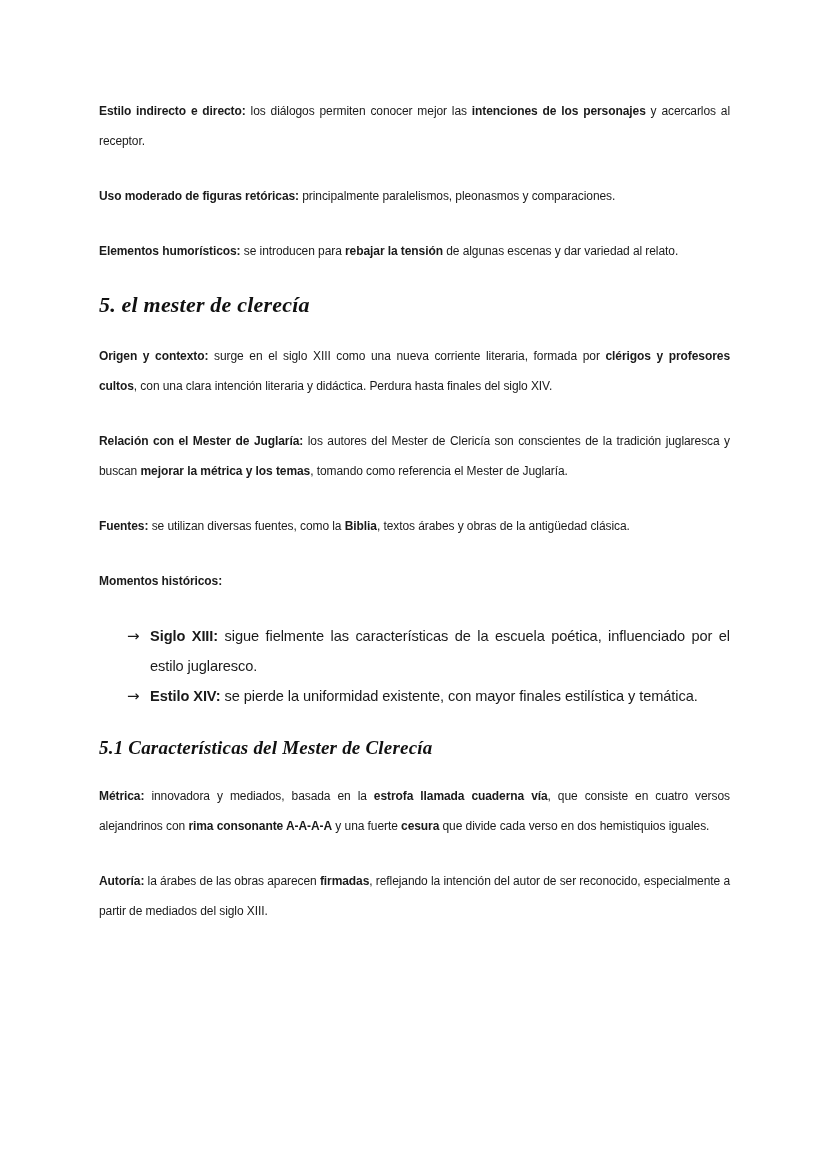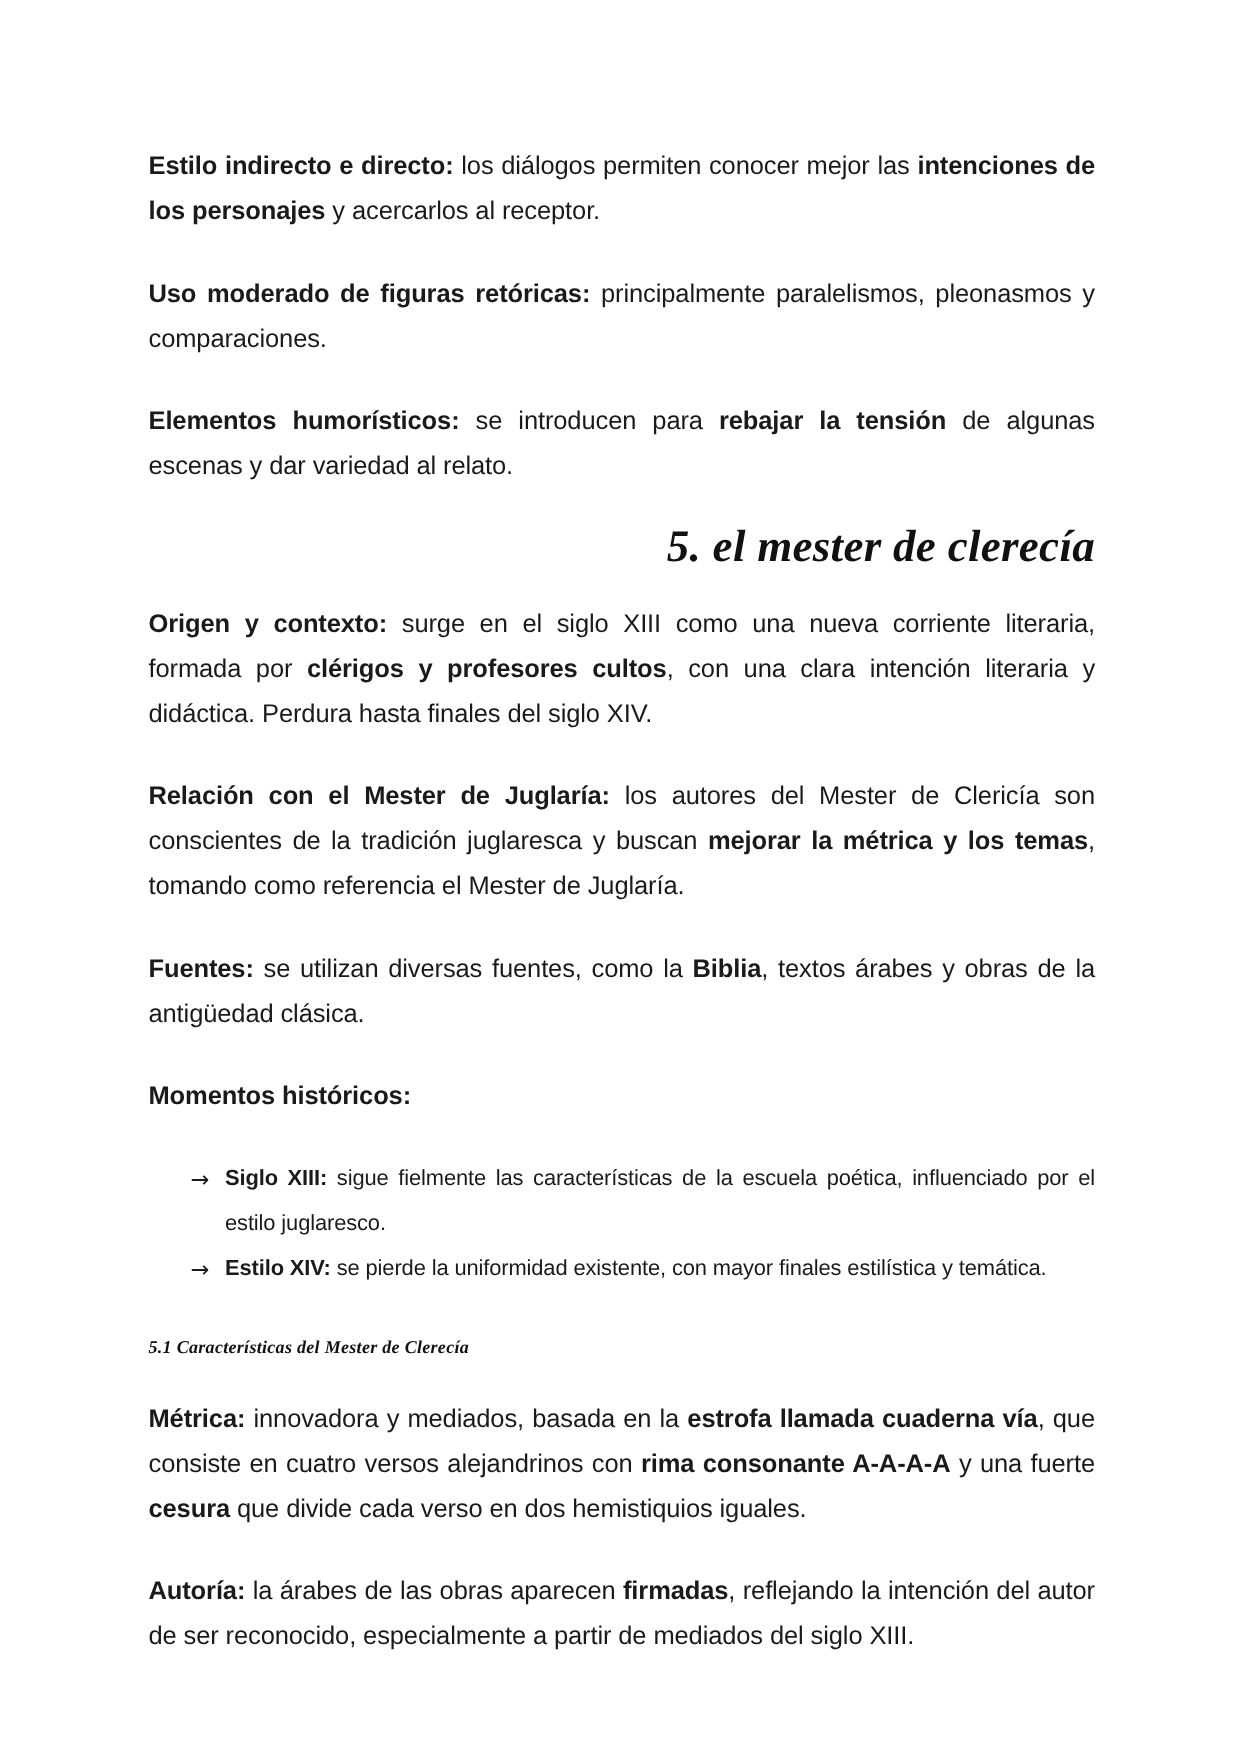--- a/index.html
+++ b/index.html
@@ -27,21 +27,21 @@
   }
 
   #content {
     position: absolute;
     left: 99px;
     top: 96px;
     width: 631px;
   }
 
   .para {
-    font-size: 17px;
+    font-size: 12px;
     line-height: 30px;
     text-align: justify;
     text-justify: inter-word;
     margin: 0 0 25px 0;
     color: #1a1a1a;
     letter-spacing: -0.08px;
     hyphens: none;
   }
   .para:last-child { margin-bottom: 0; }
 
@@ -52,27 +52,26 @@
   .heading {
     font-family: "Liberation Serif", "DejaVu Serif", serif;
     font-style: italic;
     font-weight: bold;
     color: #111111;
     margin: 0 0 22px 0;
     letter-spacing: 0.2px;
     white-space: nowrap;
   }
   .heading-main {
-    font-size: 30px;
+    font-size: 22px;
     line-height: 28px;
     margin-top: 8px;
-    text-align: right;
   }
   .heading-sub {
-    font-size: 12px;
+    font-size: 19px;
     line-height: 26px;
     margin-bottom: 20px;
   }
 
   .bullet-list {
     margin: 0 0 24px 0;
     padding: 0;
     list-style: none;
   }
   .bullet-item {

